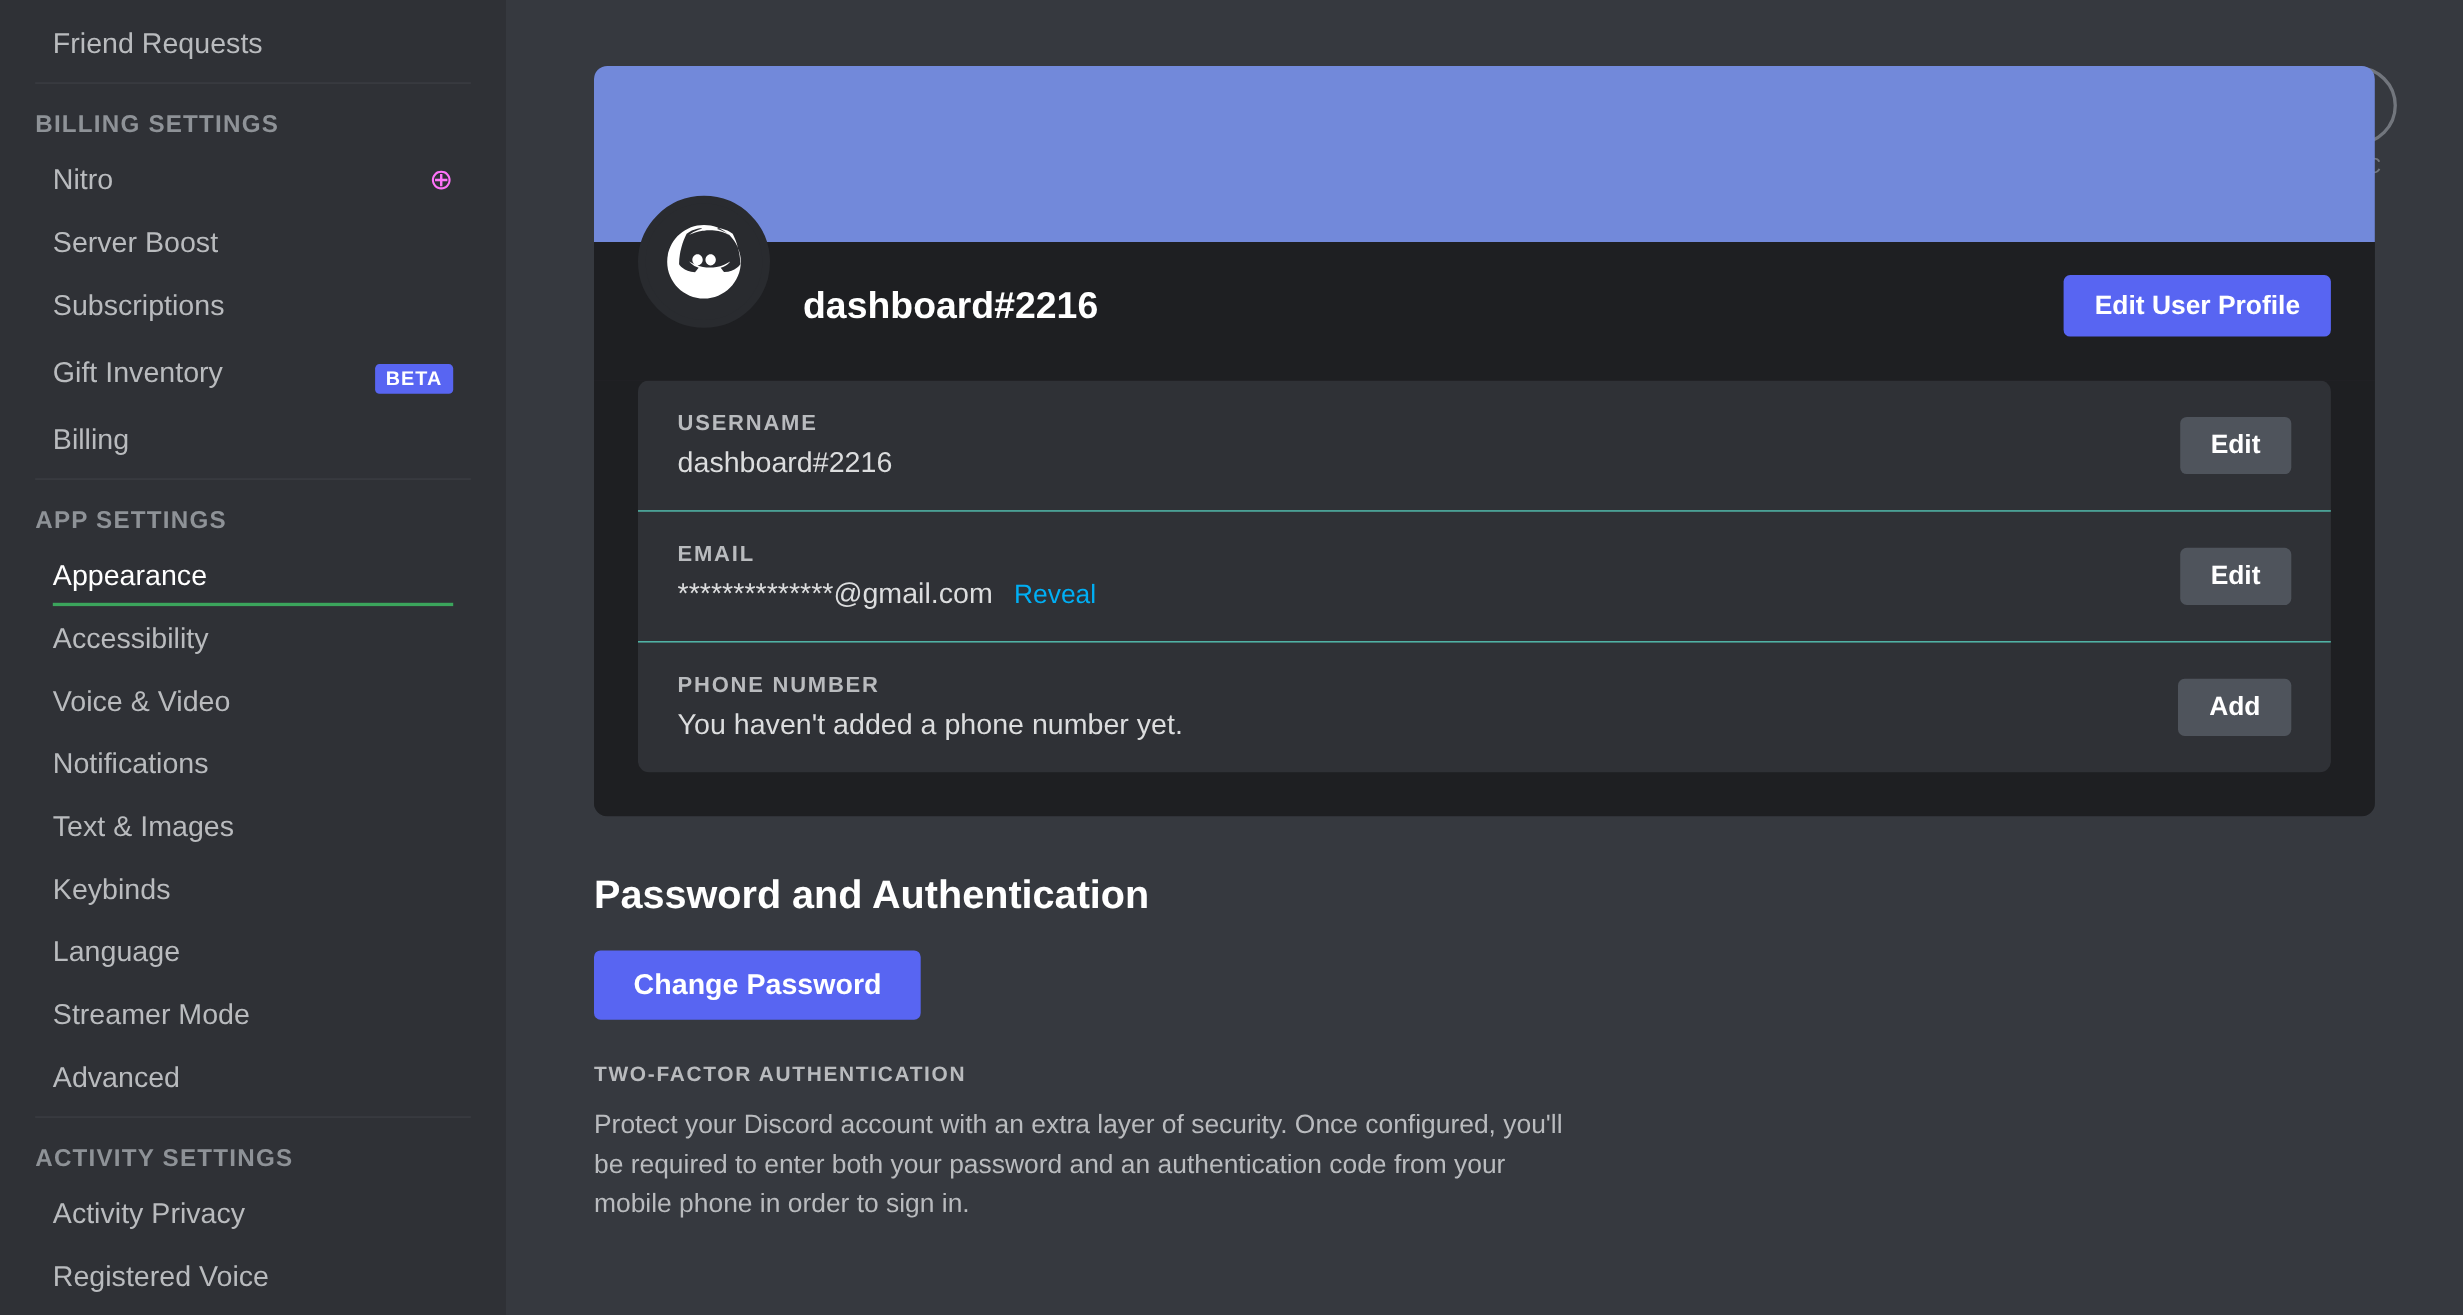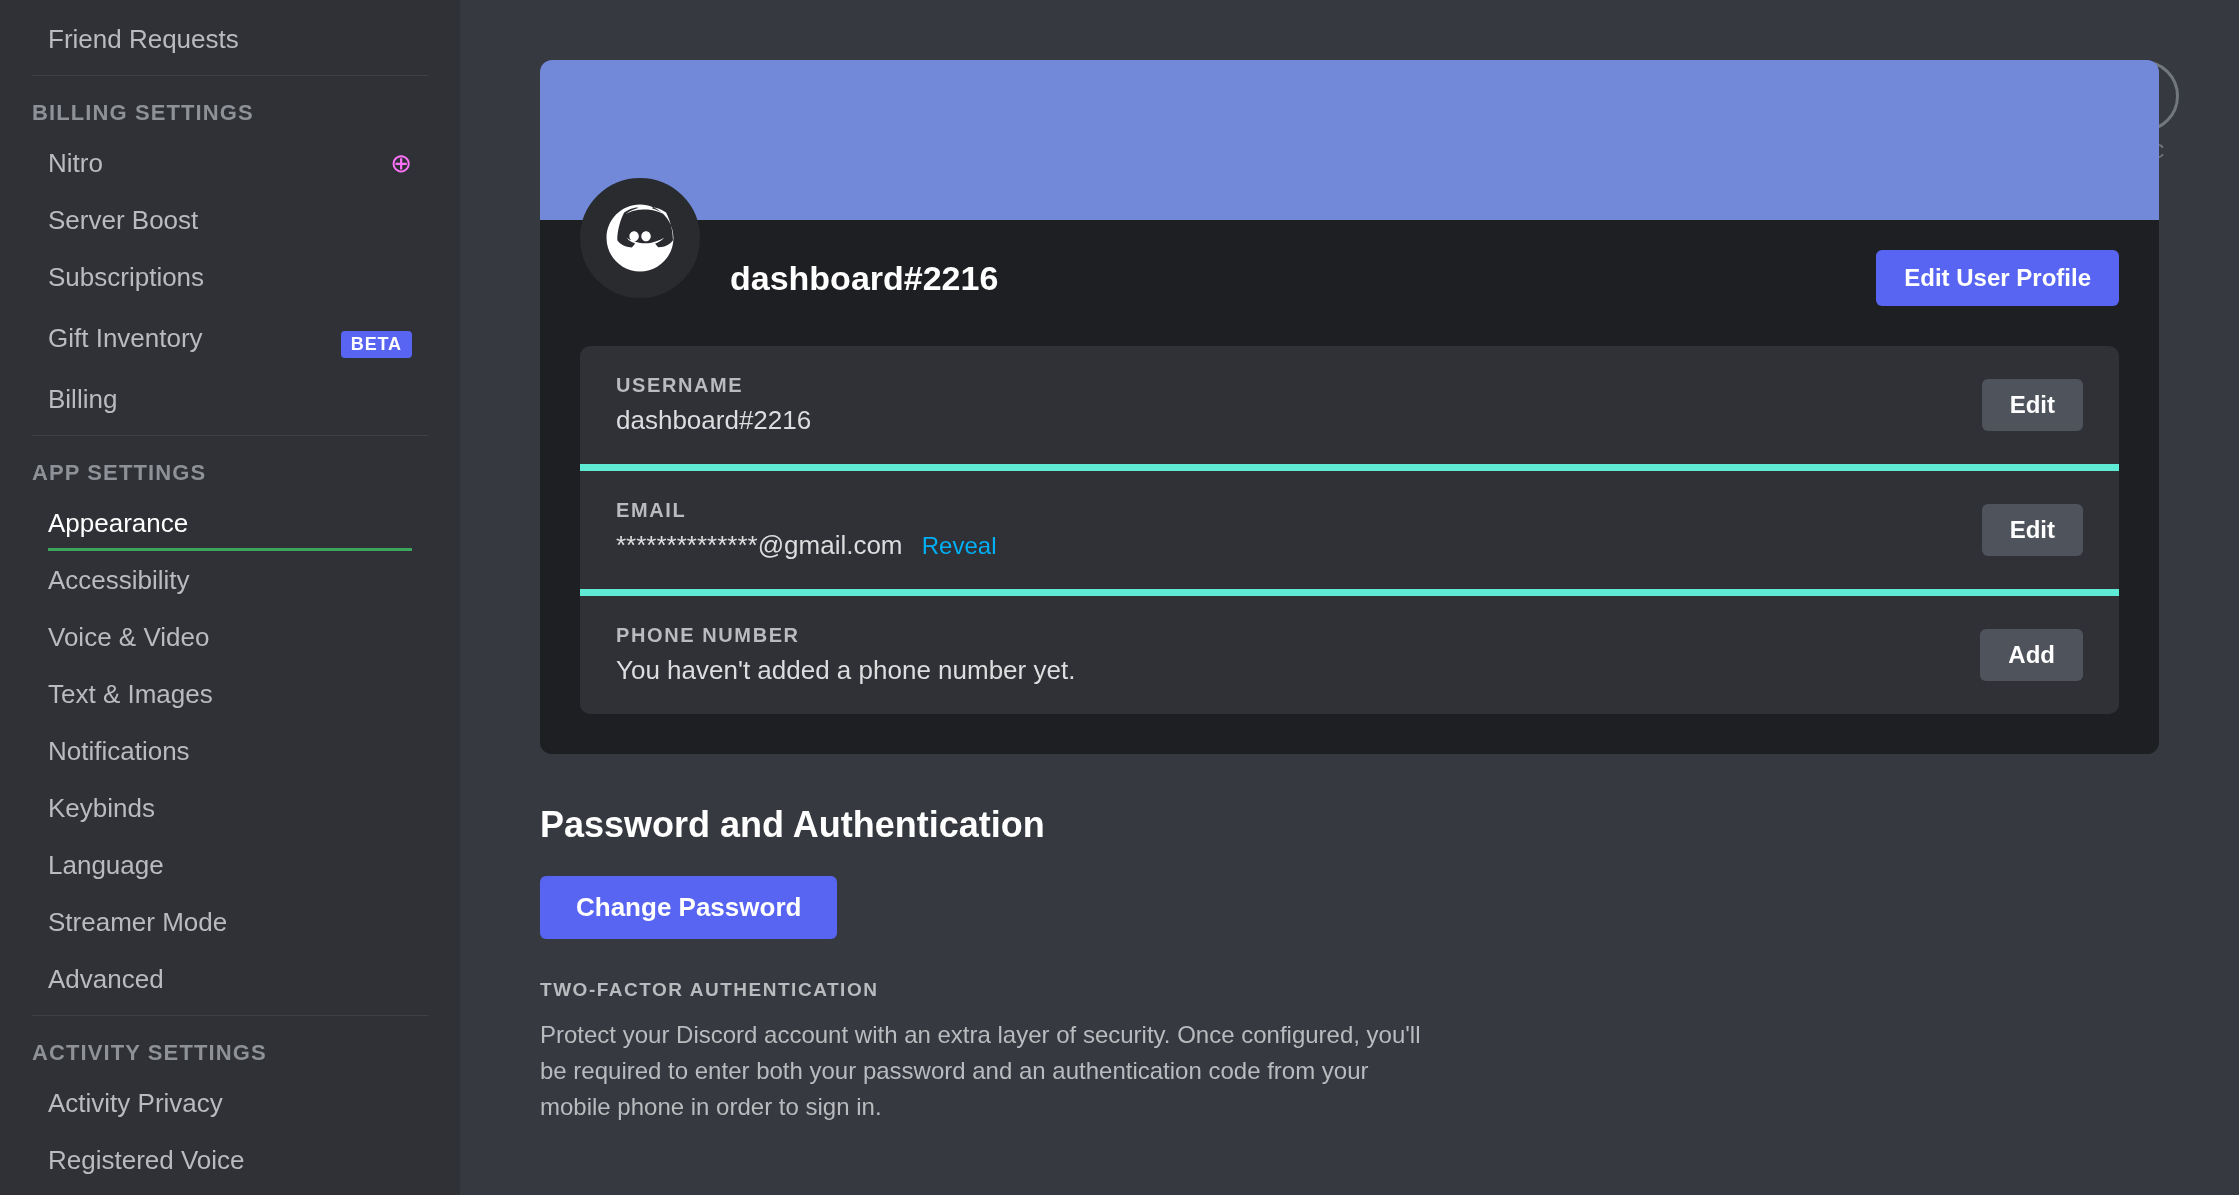--- a/index.html
+++ b/index.html
@@ -166,21 +166,21 @@
       background: #2f3136;
       border-radius: 10px;
       margin: 0 0 0 0;
       overflow: hidden;
     }
     .field-row {
       display: flex;
       align-items: center;
       justify-content: space-between;
       padding: 28px 36px;
-      border-bottom: 7px solid #5eead4;
+      border-bottom: 1px solid #5eead4;
     }
     .field-row:last-child { border-bottom: none; }
     .field-label {
       font-size: 20px;
       font-weight: 700;
       color: #b9bbbe;
       text-transform: uppercase;
       letter-spacing: 0.08em;
       margin-bottom: 8px;
     }
@@ -319,24 +319,24 @@
   <div class="sidebar-item appearance-active">
     <span>Appearance</span>
   </div>
   <div class="sidebar-item">
     <span>Accessibility</span>
   </div>
   <div class="sidebar-item">
     <span>Voice &amp; Video</span>
   </div>
   <div class="sidebar-item">
+    <span>Notifications</span>
+  </div>
+  <div class="sidebar-item">
     <span>Text &amp; Images</span>
-  </div>
-  <div class="sidebar-item">
-    <span>Notifications</span>
   </div>
   <div class="sidebar-item">
     <span>Keybinds</span>
   </div>
   <div class="sidebar-item">
     <span>Language</span>
   </div>
   <div class="sidebar-item">
     <span>Streamer Mode</span>
   </div>

